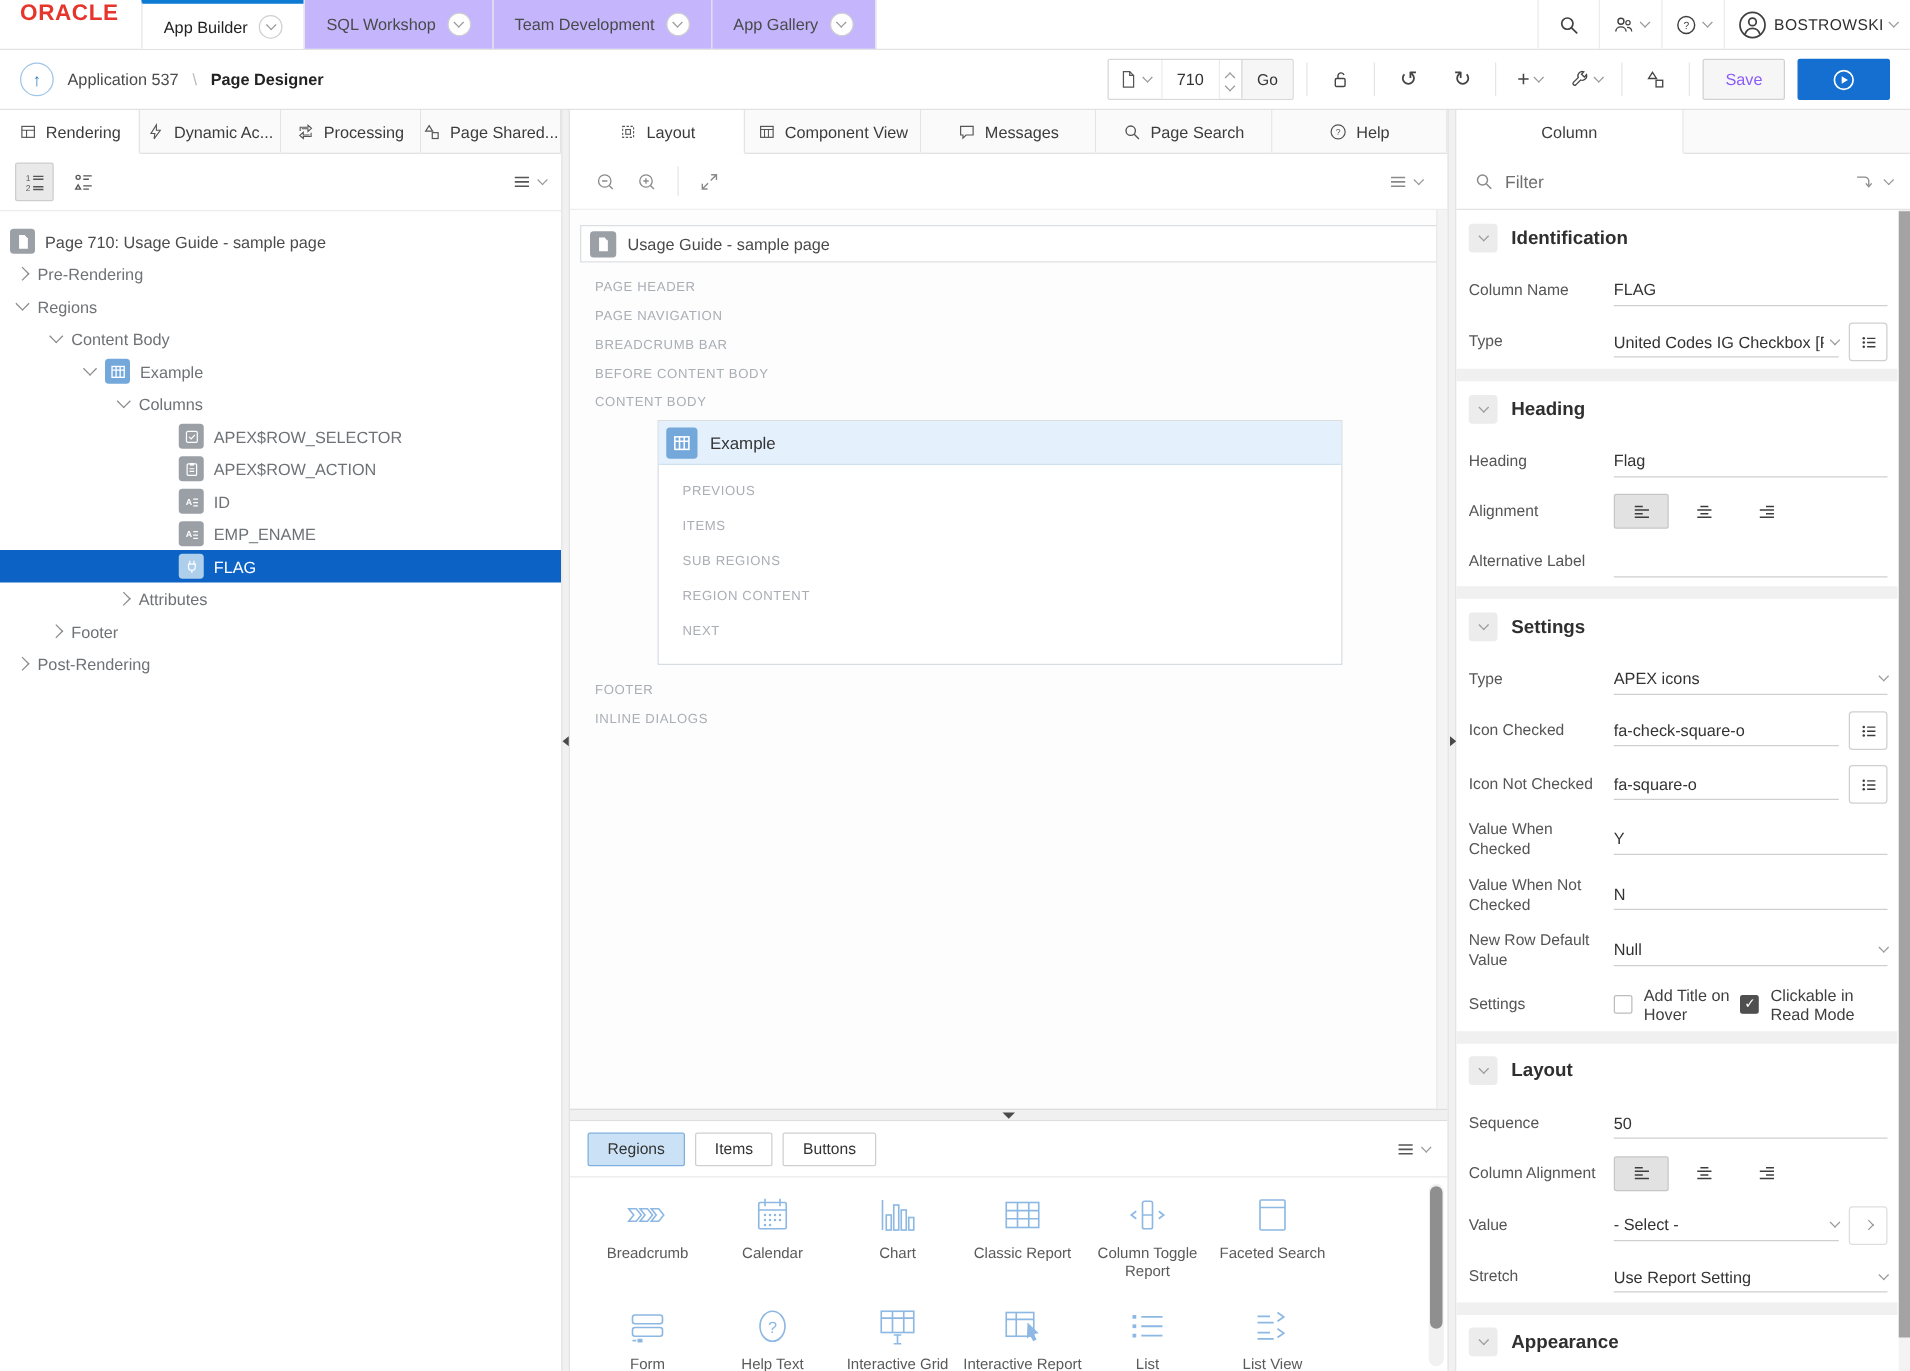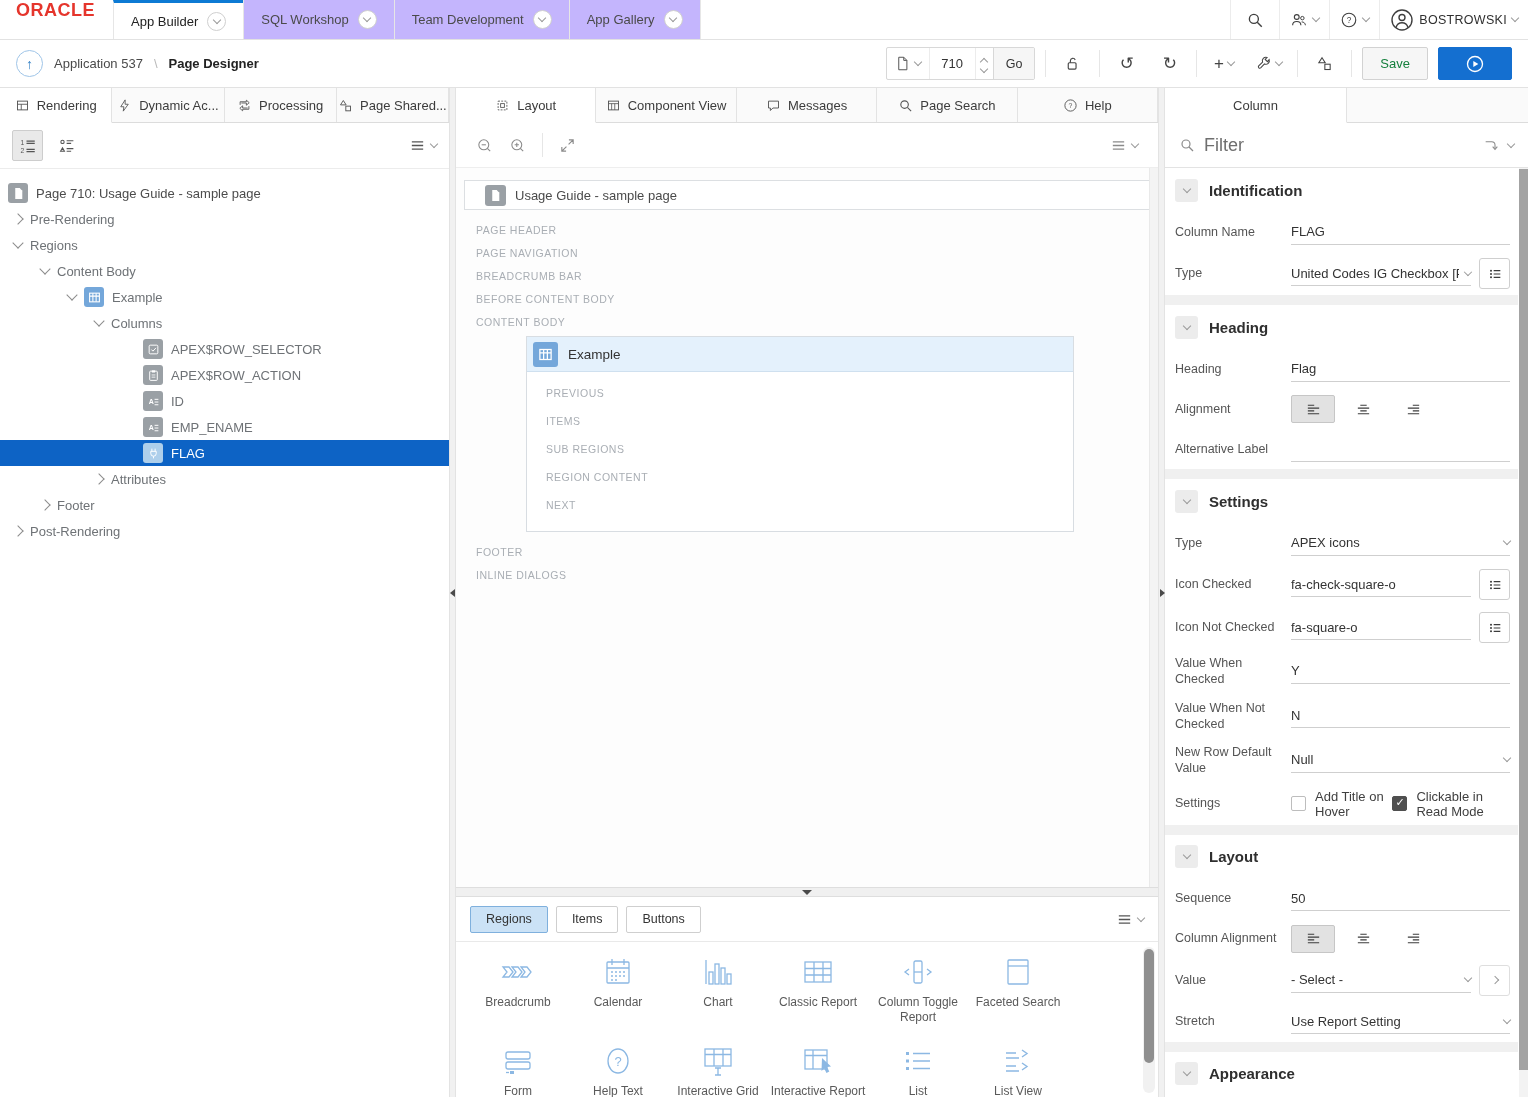--- a/index.html
+++ b/index.html
@@ -36,21 +36,21 @@
   .toolbar-right { margin-left:auto; display:flex; align-items:center; gap:10px; }
   .page-group { display:flex; align-items:stretch; height:33px; border:1px solid #d8d8d8; border-radius:2px; overflow:hidden; background:#fff; }
   .pg-seg { display:flex; align-items:center; gap:5px; padding:0 8px; }
   .pg-seg svg { width:15px; height:15px; color:#555; }
   .pg-input { width:46px; border:none; outline:none; text-align:center; font-size:13px; color:#333; font-family:inherit; border-left:1px solid #ececec; }
   .pg-spin { width:18px; display:flex; flex-direction:column; align-items:center; justify-content:center; gap:4px; border-left:1px solid #ececec; }
   .pg-go { display:flex; align-items:center; padding:0 12px; font-size:12.5px; color:#333; background:#f6f6f6; border-left:1px solid #d8d8d8; }
   .tool-sep { width:1px; height:27px; background:#e6e6e6; }
   .tool-btn { height:33px; min-width:33px; display:flex; align-items:center; justify-content:center; gap:4px; color:#444; font-size:17px; padding:0 5px; }
   .tool-btn svg { width:17px; height:17px; color:#444; }
-  .btn { height:33px; padding:0 17px; border:1px solid #d2d2d2; border-radius:2px; background:#f6f6f6; font-size:13px; color:#15803d; display:flex; align-items:center; }
+  .btn { height:33px; padding:0 17px; border:1px solid #d2d2d2; border-radius:2px; background:#f6f6f6; font-size:13px; color:#8b5cf6; display:flex; align-items:center; }
   .btn-run { width:74px; height:33px; background:#146fd0; border:1px solid #146fd0; border-radius:2px; display:flex; align-items:center; justify-content:center; }
   .btn-run svg { width:20px; height:20px; }
 
   
   .main { flex:1; display:flex; align-items:stretch; min-height:0; }
   .left-panel { width:449px; flex:0 0 auto; display:flex; flex-direction:column; background:#fff; }
   .vsplit { width:7px; flex:0 0 auto; background:#f1f1f1; border-left:1px solid #e3e3e3; border-right:1px solid #e3e3e3; position:relative; }
   .vsplit .tri-l { position:absolute; top:50%; left:0; margin-top:-4px; width:0; height:0; border-top:4px solid transparent; border-bottom:4px solid transparent; border-right:5px solid #4a4a4a; }
   .vsplit .tri-r { position:absolute; top:50%; left:1px; margin-top:-4px; width:0; height:0; border-top:4px solid transparent; border-bottom:4px solid transparent; border-left:5px solid #4a4a4a; }
   .center-panel { flex:1; min-width:0; display:flex; flex-direction:column; background:#fff; }
@@ -88,21 +88,21 @@
   .l2i { padding-left:89px; }
   .l3 { padding-left:95px; }
   .l4i { padding-left:143px; }
   .trow.selected { background:#0d63c5; color:#fff; }
 
   
   .canvas-tools { height:44px; display:flex; align-items:center; gap:16px; padding:0 20px; color:#8a8a8a; flex:0 0 auto; }
   .canvas-tools svg { width:17px; height:17px; color:#8a8a8a; }
   .ct-sep { width:1px; height:24px; background:#e6e6e6; }
   .canvas { flex:1; min-height:0; background:#fdfdfd; border-top:1px solid #eee; padding:12px 8px 0 8px; overflow:hidden; position:relative; }
-  .page-box { height:30px; border:1px solid #dcdfe2; background:#fff; display:flex; align-items:center; gap:9px; padding:0 20px; margin-bottom:8px; }
+  .page-box { height:30px; border:1px solid #dcdfe2; background:#fff; display:flex; align-items:center; gap:9px; padding:0 7px; margin-bottom:8px; }
   .page-box .ticon { width:21px; height:21px; }
   .page-box-title { font-size:13px; color:#4a4a4a; }
   .slot { font-size:10.5px; color:#a9aeb4; letter-spacing:.5px; padding:6px 12px 5px 12px; }
   .region { margin:3px 0 8px 62px; width:548px; border:1px solid #d8dde2; background:#fff; }
   .region-head { height:35px; background:#e4f1fc; border-bottom:1px solid #cfe0ef; display:flex; align-items:center; gap:10px; padding:0 6px; }
   .region-icon { width:25px; height:25px; background:#74a7da; border-radius:3px; display:flex; align-items:center; justify-content:center; }
   .region-icon svg { width:15px; height:15px; color:#fff; }
   .region-title { font-size:13.5px; color:#333; }
   .region-body { padding:7px 0 12px 0; }
   .rslot { font-size:10.5px; color:#a9aeb4; letter-spacing:.5px; padding:8px 19px; }
@@ -119,21 +119,21 @@
   .gal-grid { flex:1; display:flex; flex-wrap:wrap; align-content:flex-start; padding:4px 20px 0 12px; border-top:1px solid #e9e9e9; overflow:hidden; }
   .gal-item { width:100px; display:flex; flex-direction:column; align-items:center; gap:7px; margin:10px 0 10px 0; }
   .gal-item svg { width:36px; height:32px; color:#8cb8e3; }
   .gal-label { font-size:12px; color:#5a5a5a; text-align:center; line-height:1.25; }
   .gal-scroll { position:absolute; right:3px; top:50px; bottom:4px; width:12px; background:#f1f1f1; border-radius:6px; }
   .gal-thumb { position:absolute; left:1px; top:2px; width:10px; height:78%; background:#8f8f8f; border-radius:5px; }
 
   
   .filter-row { height:44px; display:flex; align-items:center; gap:9px; padding:0 14px; flex:0 0 auto; }
   .filter-row svg { width:16px; height:16px; color:#8a8a8a; flex:0 0 auto; }
-  .filter-input { flex:1; border:none; outline:none; font-size:18px; color:#333; font-family:inherit; min-width:0; }
+  .filter-input { flex:1; border:none; outline:none; font-size:14px; color:#333; font-family:inherit; min-width:0; }
   .filter-input::placeholder { color:#6f6f6f; }
   .props { flex:1; min-height:0; overflow:hidden; border-top:1px solid #e3e3e3; position:relative; padding-right:10px; }
   .rscrolltrack { position:absolute; right:0; top:0; width:9px; height:100%; background:#f3f3f3; }
   .rscrollthumb { position:absolute; right:0; top:1px; width:9px; height:97%; background:#a3a3a3; }
   .band { height:10px; background:#f0f0f0; }
   .sec-head { height:44px; display:flex; align-items:center; gap:11px; padding:0 10px; }
   .sec-chev { width:23px; height:23px; background:#ececec; border-radius:3px; display:flex; align-items:center; justify-content:center; }
   .sec-title { font-weight:bold; font-size:15px; color:#2f2f2f; }
   .frow { display:flex; align-items:center; padding:6px 8px 6px 10px; gap:8px; min-height:40px; }
   .flabel { width:108px; flex:0 0 auto; font-size:12.5px; color:#555; line-height:1.3; }

